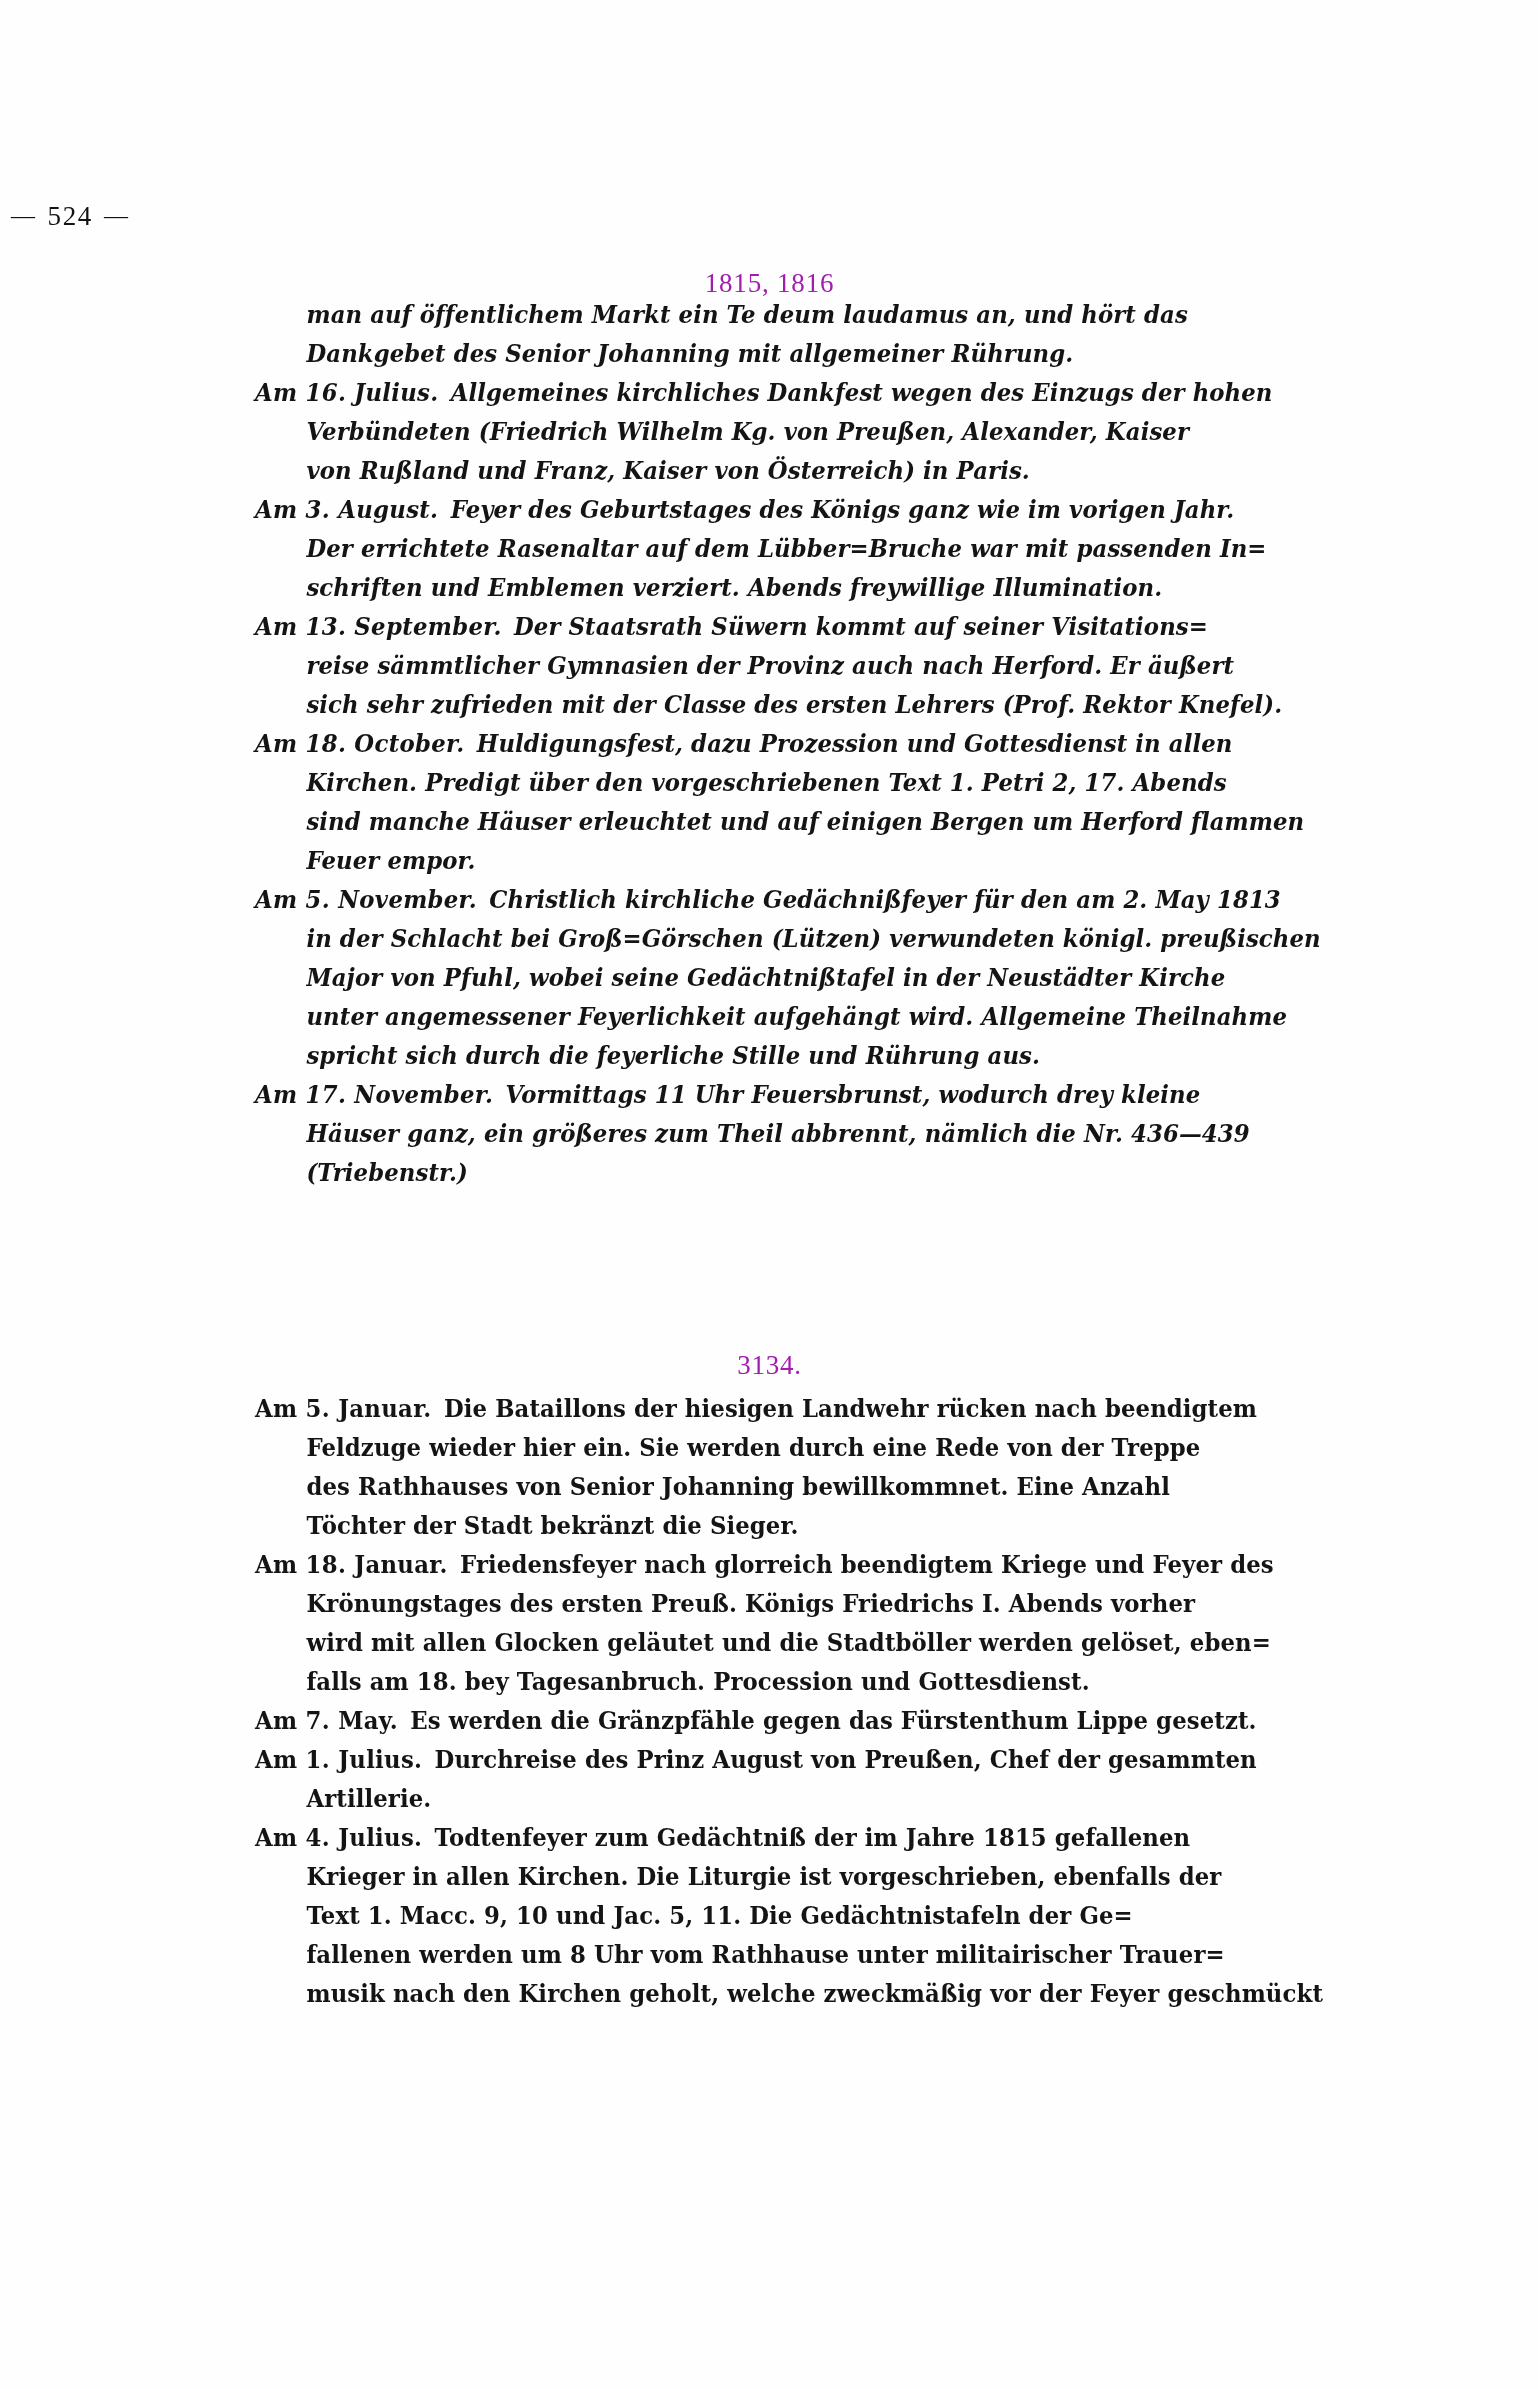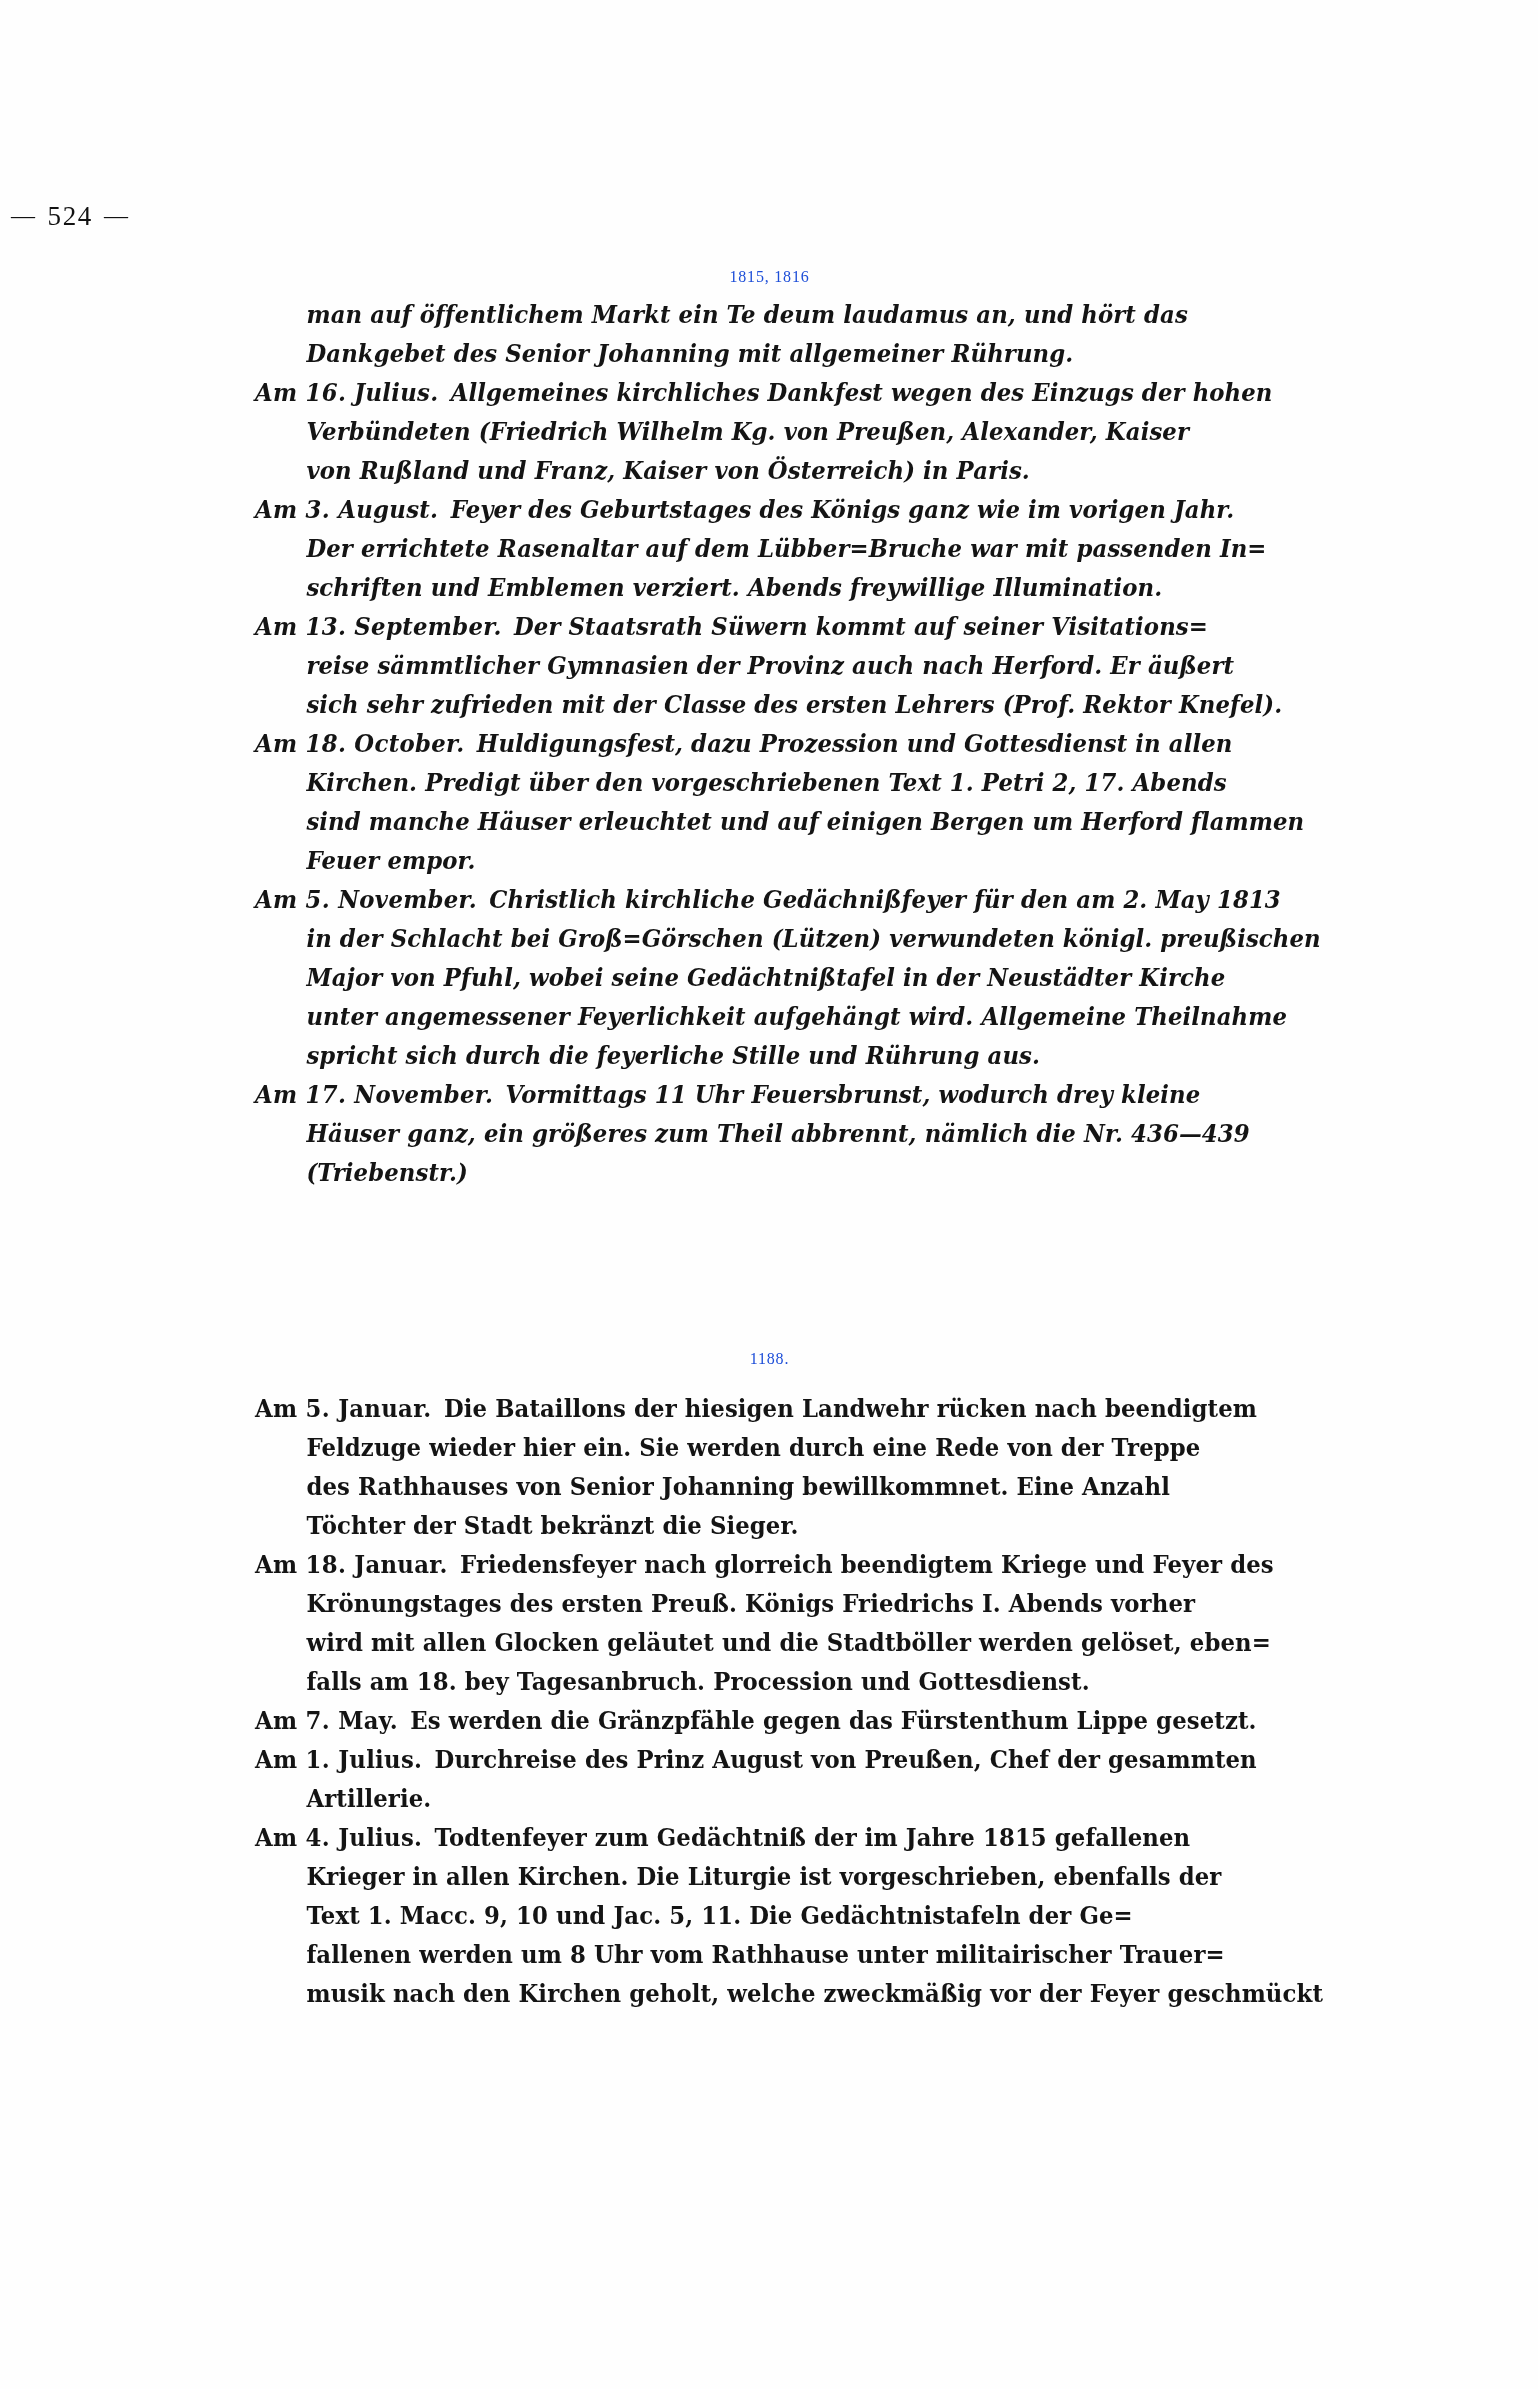--- a/index.html
+++ b/index.html
@@ -38,23 +38,23 @@
     font-size: 24px;
   }
 
   
   .year-head {
     position: absolute;
     left: 0;
     width: 1539px;
     text-align: center;
     font-family: "Liberation Serif", "DejaVu Serif", serif;
-    font-size: 16px;
+    font-size: 27px;
     letter-spacing: 0.8px;
-    color: #1d4ed8;
+    color: #a21caf;
   }
   .year-head.top { top: 268px; }
   .year-head.mid { top: 1350px; }
 
   
   .body {
     position: absolute;
     top: 296px;
     left: 255px;
     width: 1195px;
@@ -126,21 +126,21 @@
     <div class="ln cont">Major von Pfuhl, wobei seine Gedächtnißtafel in der Neustädter Kirche</div>
     <div class="ln cont">unter angemessener Feyerlichkeit aufgehängt wird.  Allgemeine Theilnahme</div>
     <div class="ln cont">spricht sich durch die feyerliche Stille und Rührung aus.</div>
 
     <div class="ln"><span class="dt">Am 17. November.</span><span>Vormittags 11 Uhr Feuersbrunst, wodurch drey kleine</span></div>
     <div class="ln cont">Häuser ganz, ein größeres zum Theil abbrennt, nämlich die Nr. 436—439</div>
     <div class="ln cont">(Triebenstr.)</div>
 
   </div>
 
-  <div class="year-head mid">1188.</div>
+  <div class="year-head mid">3134.</div>
 
   <div class="body-2">
 
     <div class="ln"><span class="dt">Am 5. Januar.</span><span>Die Bataillons der hiesigen Landwehr rücken nach beendigtem</span></div>
     <div class="ln cont">Feldzuge wieder hier ein.  Sie werden durch eine Rede von der Treppe</div>
     <div class="ln cont">des Rathhauses von Senior Johanning bewillkommnet.  Eine Anzahl</div>
     <div class="ln cont">Töchter der Stadt bekränzt die Sieger.</div>
 
     <div class="ln"><span class="dt">Am 18. Januar.</span><span>Friedensfeyer nach glorreich beendigtem Kriege und Feyer des</span></div>
     <div class="ln cont">Krönungstages des ersten Preuß. Königs Friedrichs I.  Abends vorher</div>

